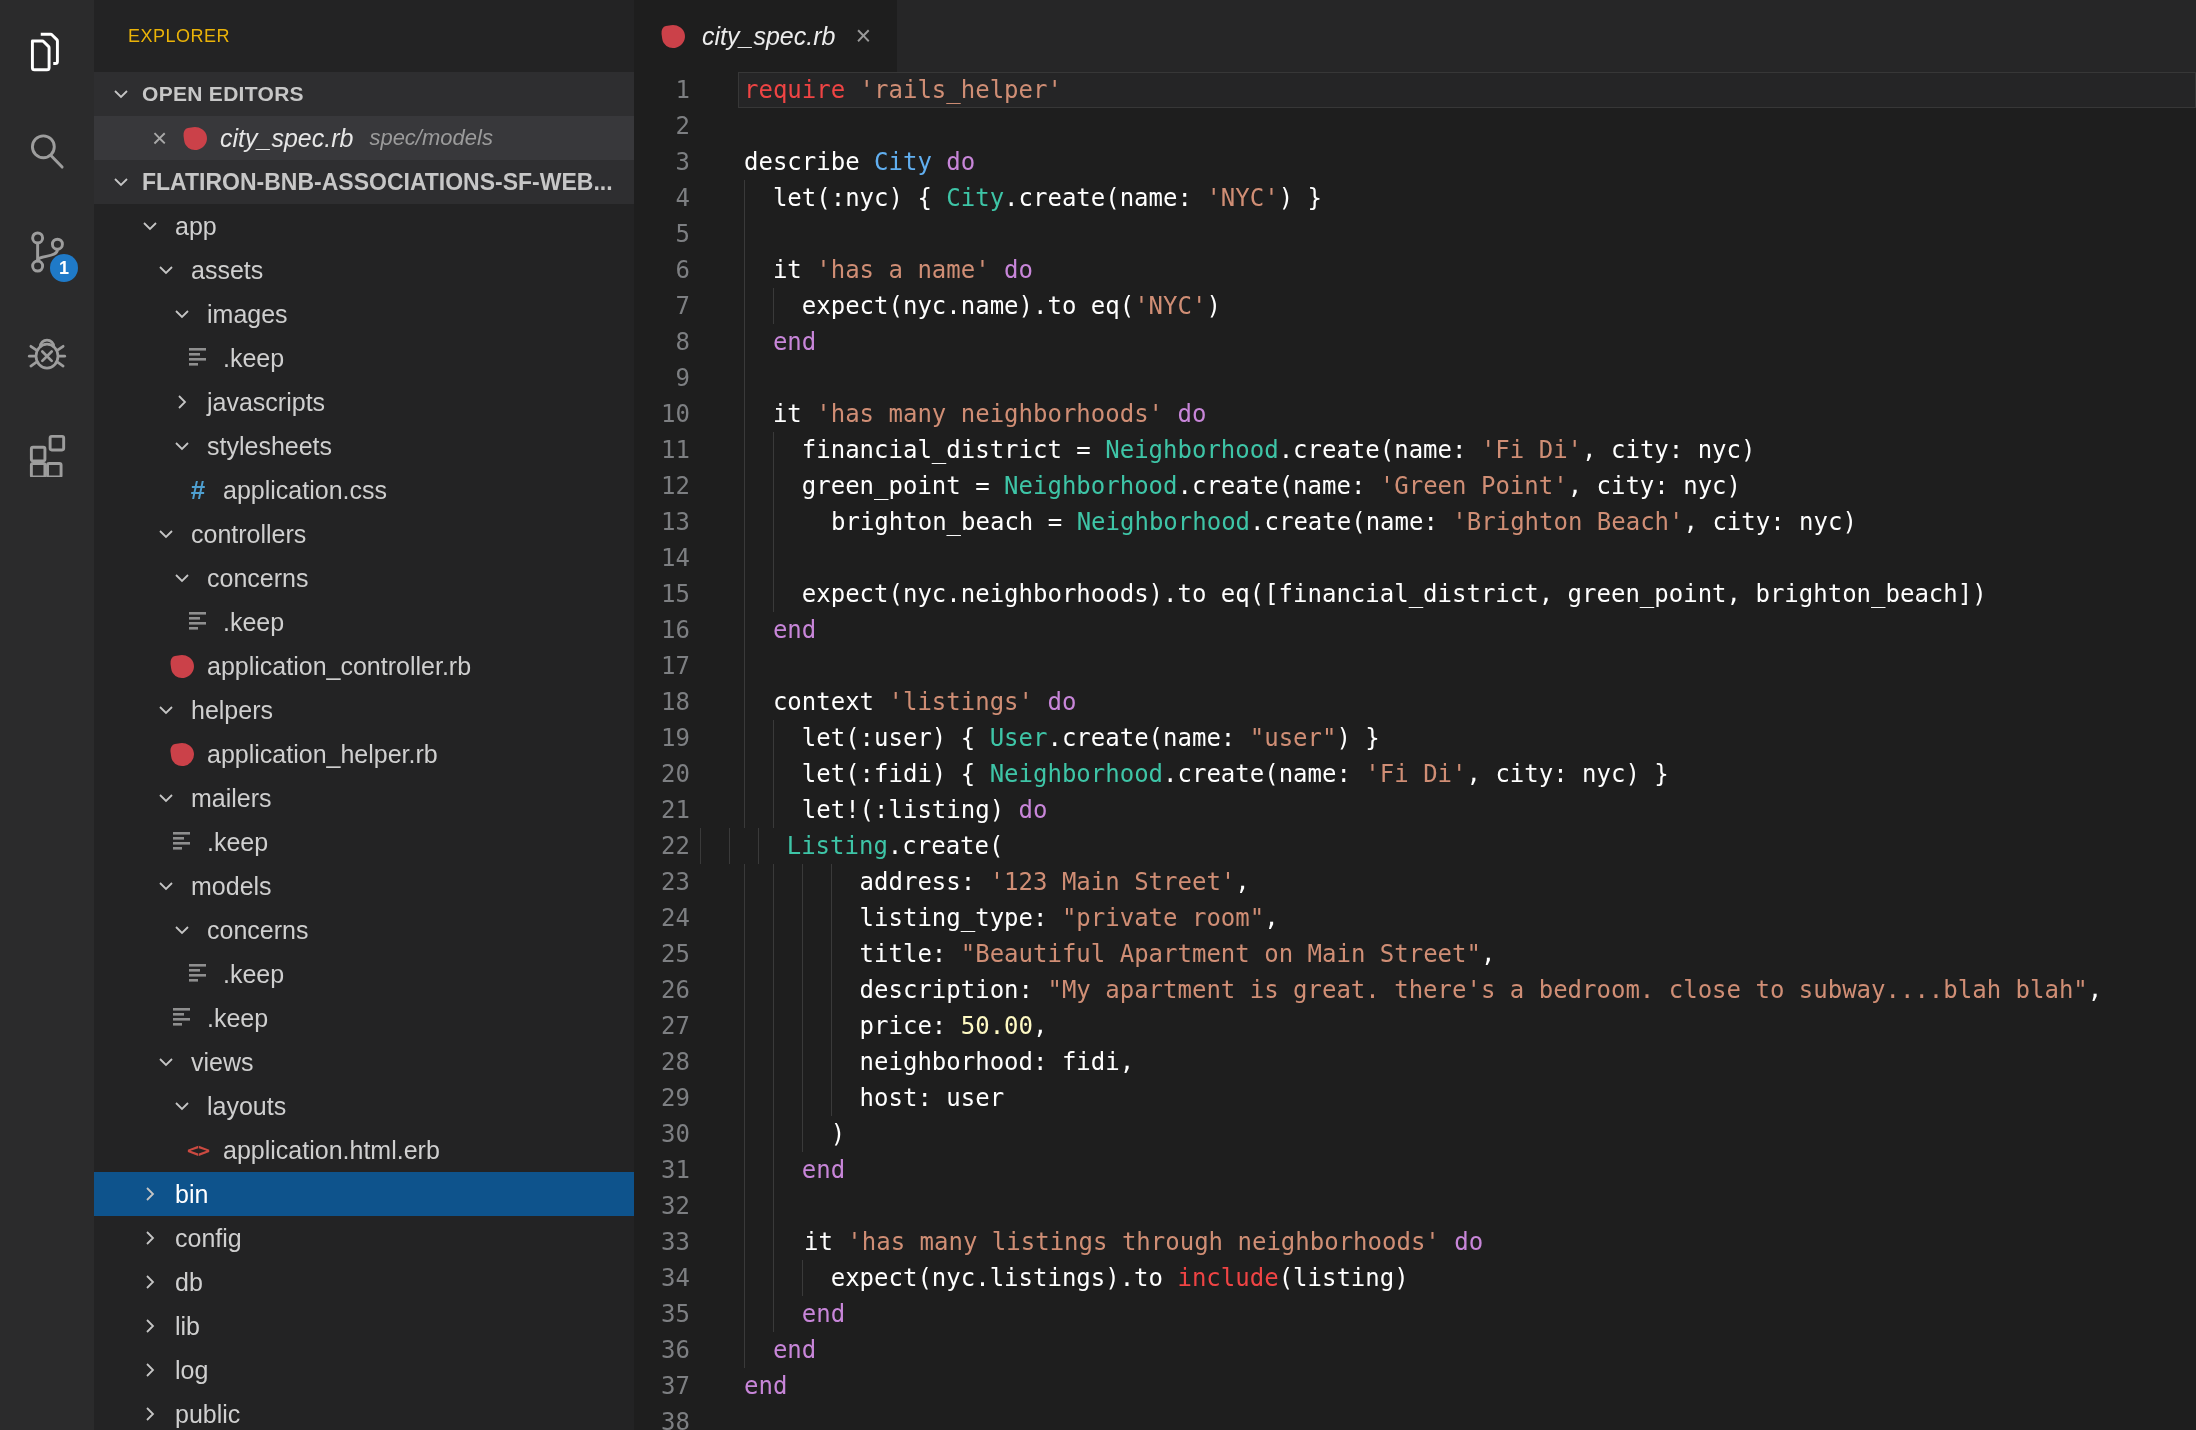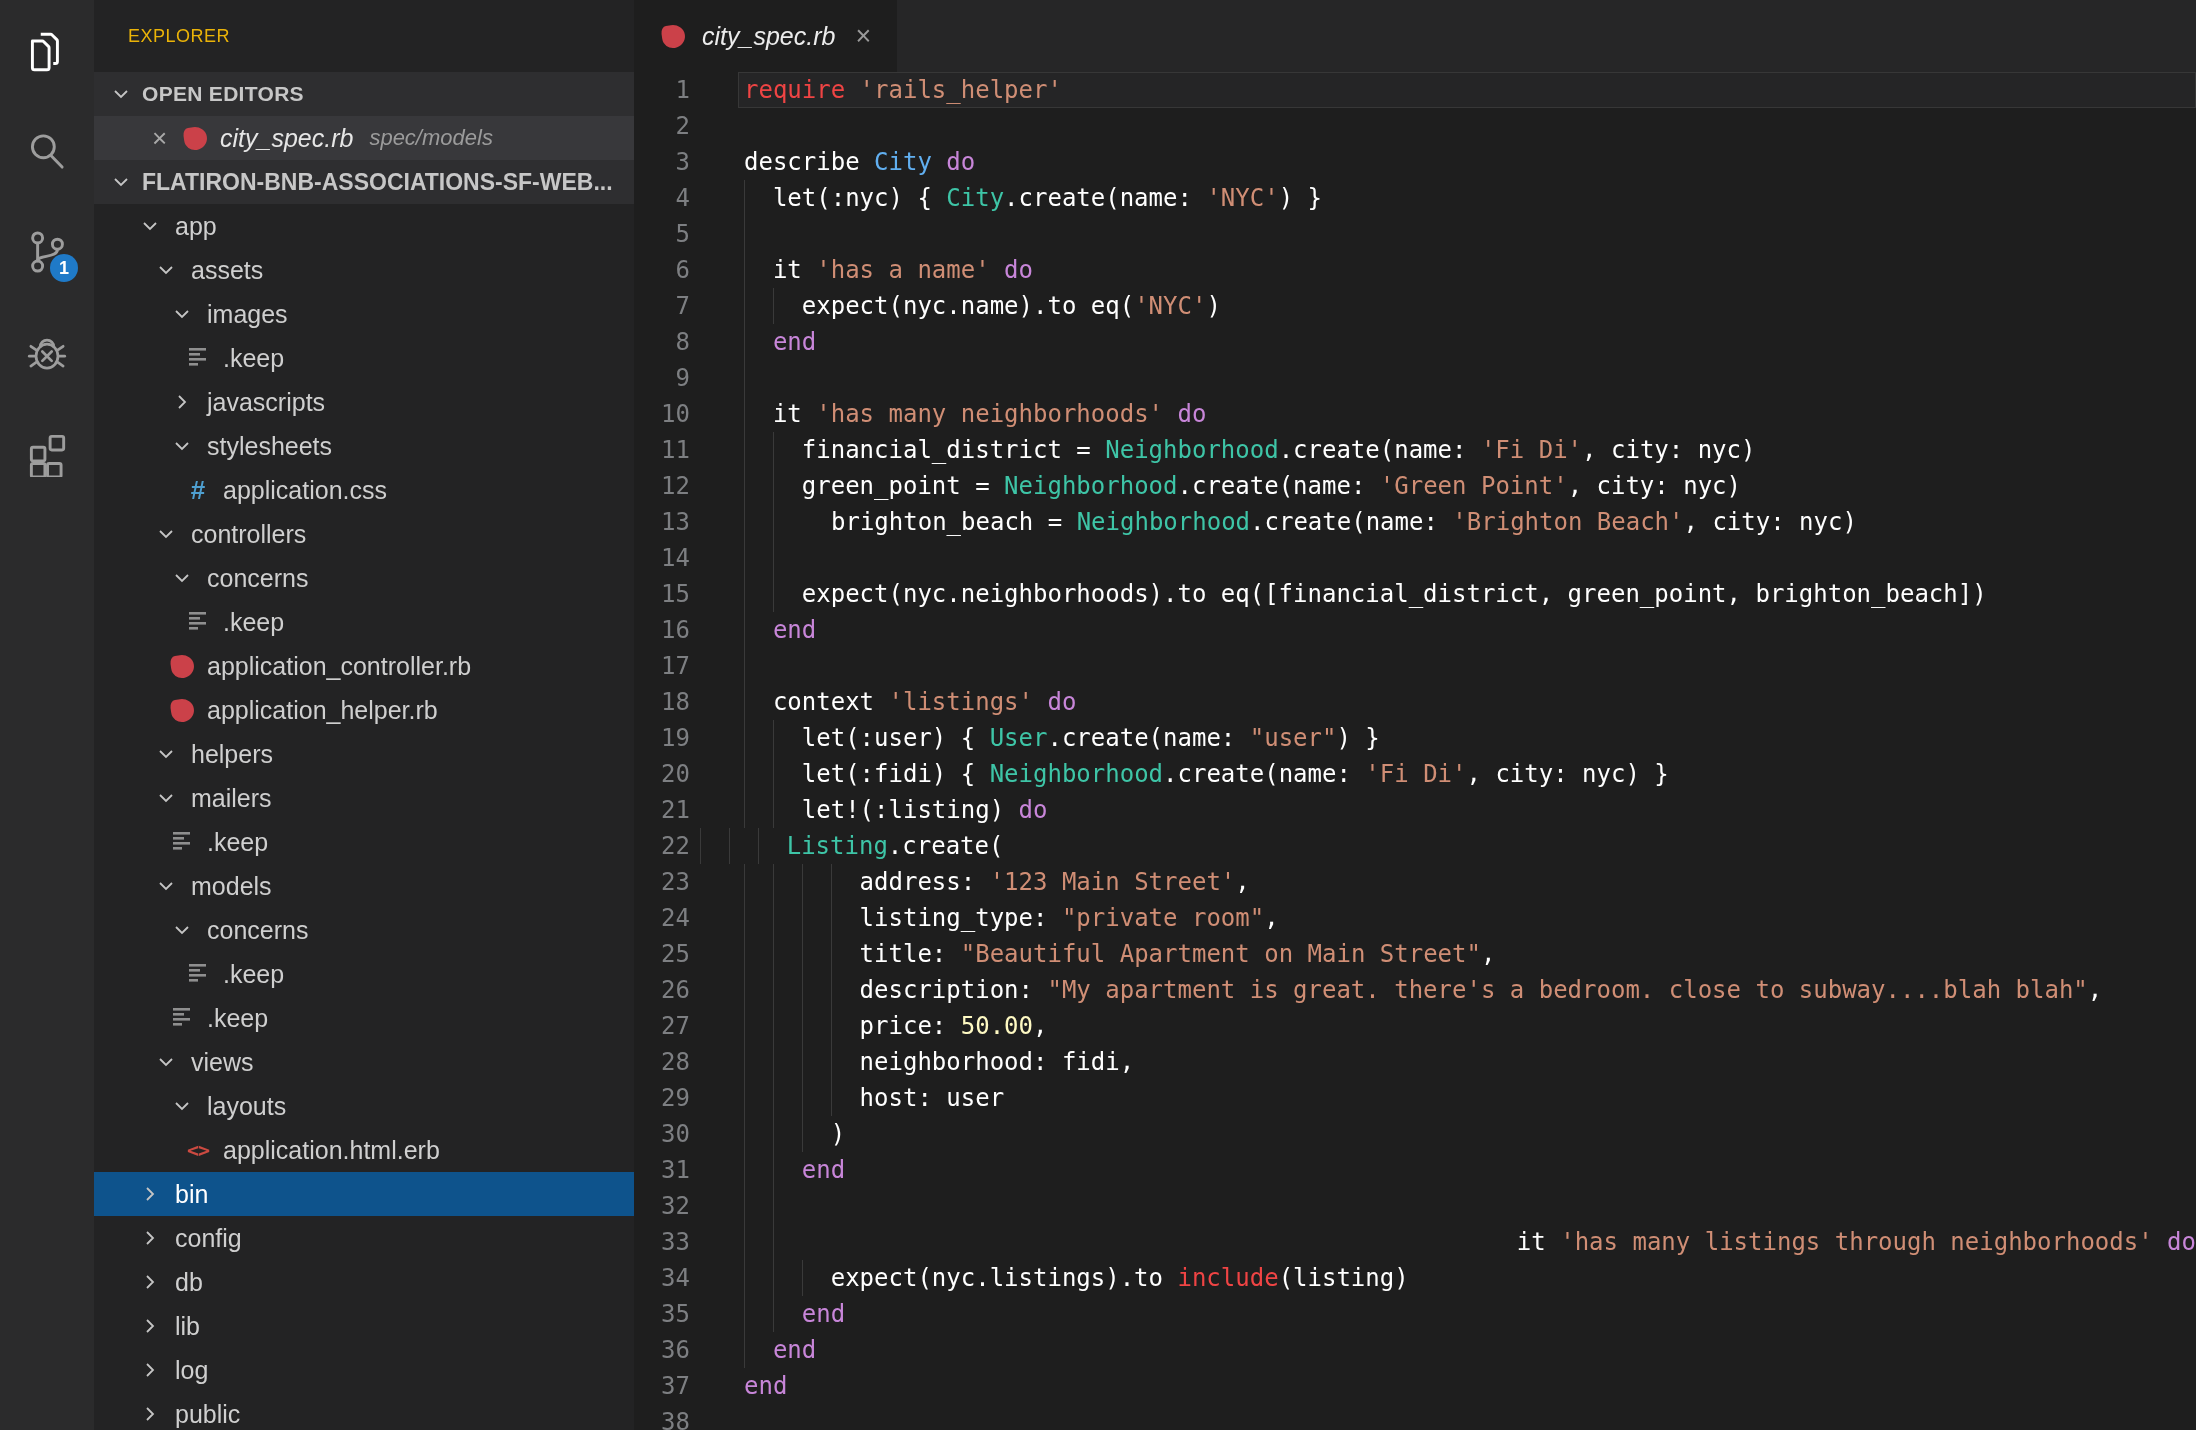--- a/index.html
+++ b/index.html
@@ -233,33 +233,33 @@
               </svg></span>
           </span>
           <span class="tlabel">.keep</span>
         </div>
         <div class="trow" style="padding-left: 75px;">
           <span class="ficon">
             <span class="ruby-icon"></span>
           </span>
           <span class="tlabel">application_controller.rb</span>
         </div>
+        <div class="trow" style="padding-left: 59px;">
+          <span class="chev">
+            <svg viewBox="0 0 24 24" fill="none" stroke="#c5c5c5" stroke-width="1.8">
+              <polyline points="6,9 12,15 18,9"></polyline>
+            </svg>
+          </span>
+          <span class="tlabel">helpers</span>
+        </div>
         <div class="trow" style="padding-left: 75px;">
           <span class="ficon">
             <span class="ruby-icon"></span>
           </span>
           <span class="tlabel">application_helper.rb</span>
-        </div>
-        <div class="trow" style="padding-left: 59px;">
-          <span class="chev">
-            <svg viewBox="0 0 24 24" fill="none" stroke="#c5c5c5" stroke-width="1.8">
-              <polyline points="6,9 12,15 18,9"></polyline>
-            </svg>
-          </span>
-          <span class="tlabel">helpers</span>
         </div>
         <div class="trow" style="padding-left: 59px;">
           <span class="chev">
             <svg viewBox="0 0 24 24" fill="none" stroke="#c5c5c5" stroke-width="1.8">
               <polyline points="6,9 12,15 18,9"></polyline>
             </svg>
           </span>
           <span class="tlabel">mailers</span>
         </div>
         <div class="trow" style="padding-left: 75px;">
@@ -525,21 +525,21 @@
         <div class="cline">
           <span class="lnum">31</span>
           <span class="ltext" style="padding-left: 57.8px;"><span class="guide" style="left: 0px;"></span><span class="guide" style="left: 28.9px;"></span><span class="t-kw">end</span></span>
         </div>
         <div class="cline">
           <span class="lnum">32</span>
           <span class="ltext" style="padding-left: 57.8px;"><span class="guide" style="left: 0px;"></span><span class="guide" style="left: 28.9px;"></span></span>
         </div>
         <div class="cline">
           <span class="lnum">33</span>
-          <span class="ltext" style="padding-left: 60px; text-align: right;"><span class="guide" style="left: 0px;"></span><span class="guide" style="left: 28.9px;"></span><span class="t-p">it </span><span class="t-s">'has many listings through neighborhoods'</span><span class="t-p"> </span><span class="t-kw">do</span></span>
+          <span class="ltext" style="padding-left: 60px;"><span class="guide" style="left: 0px;"></span><span class="guide" style="left: 28.9px;"></span><span class="t-p">it </span><span class="t-s">'has many listings through neighborhoods'</span><span class="t-p"> </span><span class="t-kw">do</span></span>
         </div>
         <div class="cline">
           <span class="lnum">34</span>
           <span class="ltext" style="padding-left: 86.7px;"><span class="guide" style="left: 0px;"></span><span class="guide" style="left: 28.9px;"></span><span class="guide" style="left: 57.8px;"></span><span class="t-p">expect(nyc.listings).to </span><span class="t-kb">include</span><span class="t-p">(listing)</span></span>
         </div>
         <div class="cline">
           <span class="lnum">35</span>
           <span class="ltext" style="padding-left: 57.8px;"><span class="guide" style="left: 0px;"></span><span class="guide" style="left: 28.9px;"></span><span class="t-kw">end</span></span>
         </div>
         <div class="cline">

